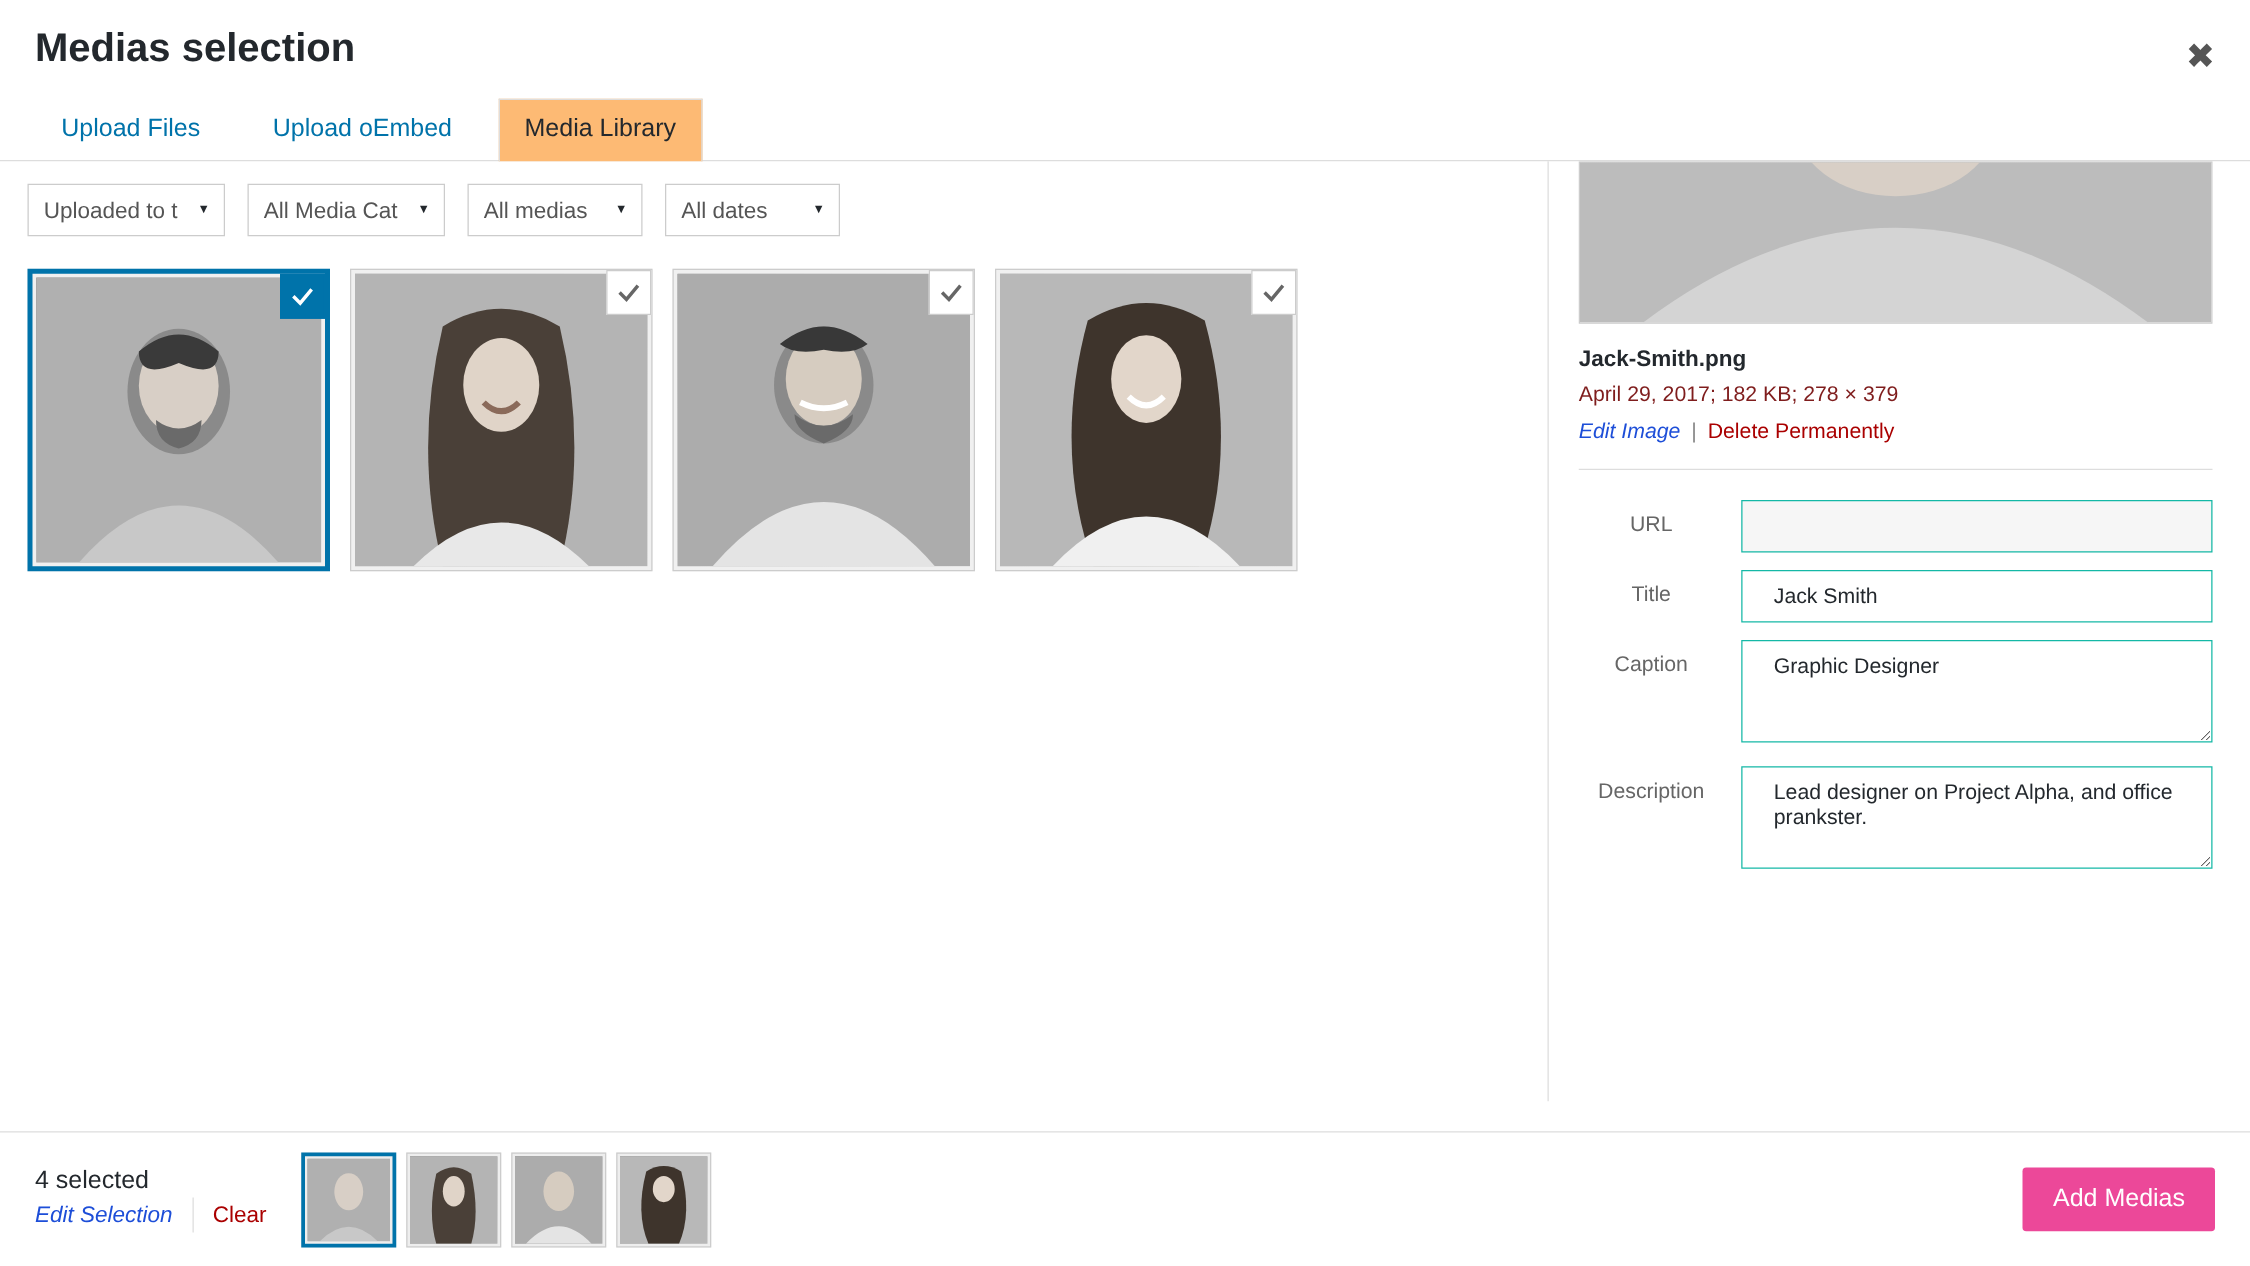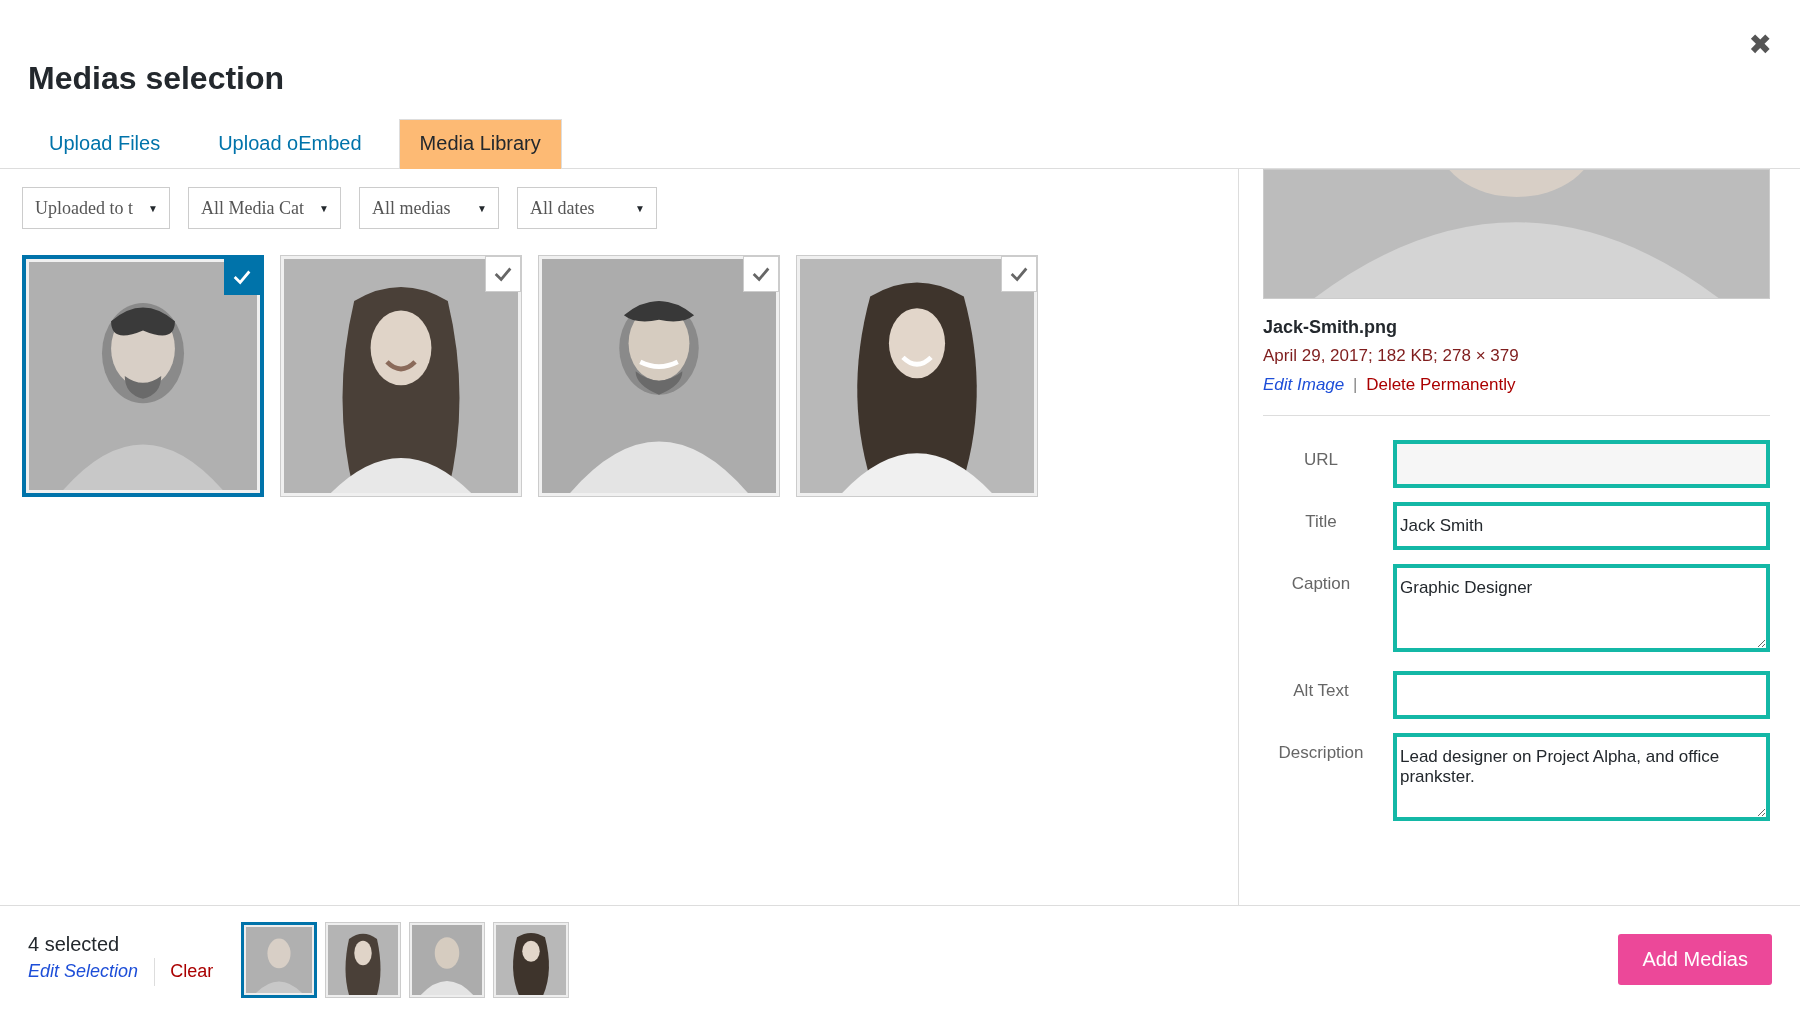--- a/index.html
+++ b/index.html
@@ -1,30 +1,30 @@
 <!DOCTYPE html>
 <html><head>
 <meta charset="utf-8">
 <style>
 * { box-sizing: border-box; margin: 0; padding: 0; }
 body { font-family: "Segoe UI", -apple-system, Helvetica, Arial, sans-serif; font-size: 16px; color: #23282d; background: #fff; width: 1800px; height: 1013px; overflow: hidden; position: relative; }
 
 .modal-header { padding: 20px 28px 0 28px; }
-.modal-title { font-size: 32px; font-weight: 600; color: #23282d; margin-top: 40px; }
+.modal-title { font-size: 32px; font-weight: 600; color: #23282d; }
 .close-btn { position: absolute; top: 28px; right: 28px; font-size: 28px; color: #555; cursor: pointer; }
 
 .tabs { display: flex; gap: 16px; margin-top: 22px; border-bottom: 1px solid #ddd; padding: 0 28px; }
 .tab { padding: 12px 20px 14px; color: #0073aa; font-size: 20px; cursor: pointer; border: 1px solid transparent; border-bottom: none; margin-bottom: -1px; }
 .tab.active { color: #23282d; border-color: #ddd; background: #fdba74; }
 
 .content { display: flex; height: 752px; }
 .browser { flex: 1; padding: 18px 22px; position: relative; }
 .filters { display: flex; gap: 18px; align-items: center; }
 .select { appearance: none; border: 1px solid #ccc; padding: 8px 36px 8px 12px; font-size: 18px; color: #555; background: #fff; height: 42px; min-width: 140px; position: relative; font-family: inherit; }
-.select-wrap { position: relative; display: inline-block; font-family: Liberation Serif, serif; }
+.select-wrap { position: relative; display: inline-block; }
 .select-wrap::after { content: "▼"; position: absolute; right: 12px; top: 50%; transform: translateY(-50%); font-size: 10px; color: #23282d; pointer-events: none; }
 .search { margin-left: auto; border: 1px solid #ccc; padding: 8px 12px; font-size: 18px; height: 42px; width: 248px; font-family: inherit; color: #555; }
 .search::placeholder { color: #888; }
 
 .grid { display: flex; gap: 16px; margin-top: 26px; }
 .thumb { width: 242px; height: 242px; border: 1px solid #ccc; padding: 3px; position: relative; background: #f0f0f0; cursor: pointer; }
 .thumb.selected.primary { border: 4px solid #0073aa; padding: 3px; }
 .thumb .img { width: 100%; height: 100%; background: linear-gradient(135deg, #888 0%, #aaa 40%, #ccc 100%); display: flex; align-items: center; justify-content: center; position: relative; overflow: hidden; }
 .thumb .img svg { width: 100%; height: 100%; }
 .check { position: absolute; top: 0; right: 0; width: 36px; height: 36px; display: flex; align-items: center; justify-content: center; background: #fff; border: 1px solid #ccc; }
@@ -40,21 +40,21 @@
 .file-actions { margin-top: 6px; }
 .file-actions a { text-decoration: none; }
 .link-blue { color: #1d4ed8; font-style: italic; }
 .link-red { color: #a00; }
 .sep-pipe { color: #888; margin: 0 4px; }
 .divider { border-top: 1px solid #ddd; margin: 20px 0 24px; }
 
 .field-row { display: flex; align-items: flex-start; margin-bottom: 14px; }
 .field-label { width: 130px; text-align: center; color: #666; padding-right: 14px; padding-top: 10px; font-size: 17px; }
 .field-input { flex: 1; }
-.field-input input, .field-input textarea { width: 100%; border: 4px solid #14b8a6; padding: 10px 3px; font-size: 17px; font-family: inherit; color: #23282d; }
+.field-input input, .field-input textarea { width: 100%; border: 1px solid #14b8a6; padding: 10px 25px; font-size: 17px; font-family: inherit; color: #23282d; }
 .field-input input[readonly] { background: #f6f6f6; color: #888; }
 .field-input textarea { resize: vertical; }
 
 .footer { position: absolute; bottom: 0; left: 0; right: 0; height: 108px; border-top: 1px solid #ddd; background: #fff; display: flex; align-items: center; padding: 0 28px; }
 .footer-left { display: flex; align-items: center; gap: 28px; }
 .sel-info { font-size: 20px; }
 .sel-count { font-weight: 400; color: #23282d; }
 .sel-actions { margin-top: 2px; }
 .sel-actions a { text-decoration: none; font-size: 18px; }
 .vsep { width: 1px; height: 28px; background: #ddd; margin: 0 10px; display: inline-block; vertical-align: middle; }
@@ -188,24 +188,20 @@
     </div>
     <div class="field-row">
       <div class="field-label">Title</div>
       <div class="field-input"><input type="text" value="Jack Smith" style=""></div>
     </div>
     <div class="field-row">
       <div class="field-label">Caption</div>
       <div class="field-input"><textarea rows="3" style="">Graphic Designer</textarea></div>
     </div>
     <div class="field-row">
-      <div class="field-label">Alt Text</div>
-      <div class="field-input"><input type="text" value="" style=""></div>
-    </div>
-    <div class="field-row">
       <div class="field-label">Description</div>
       <div class="field-input"><textarea rows="3" style="">Lead designer on Project Alpha, and office prankster.</textarea></div>
     </div>
   </div>
 </div>
 
 <div class="footer">
   <div class="footer-left">
     <div class="sel-info">
       <div class="sel-count">4 selected</div>

